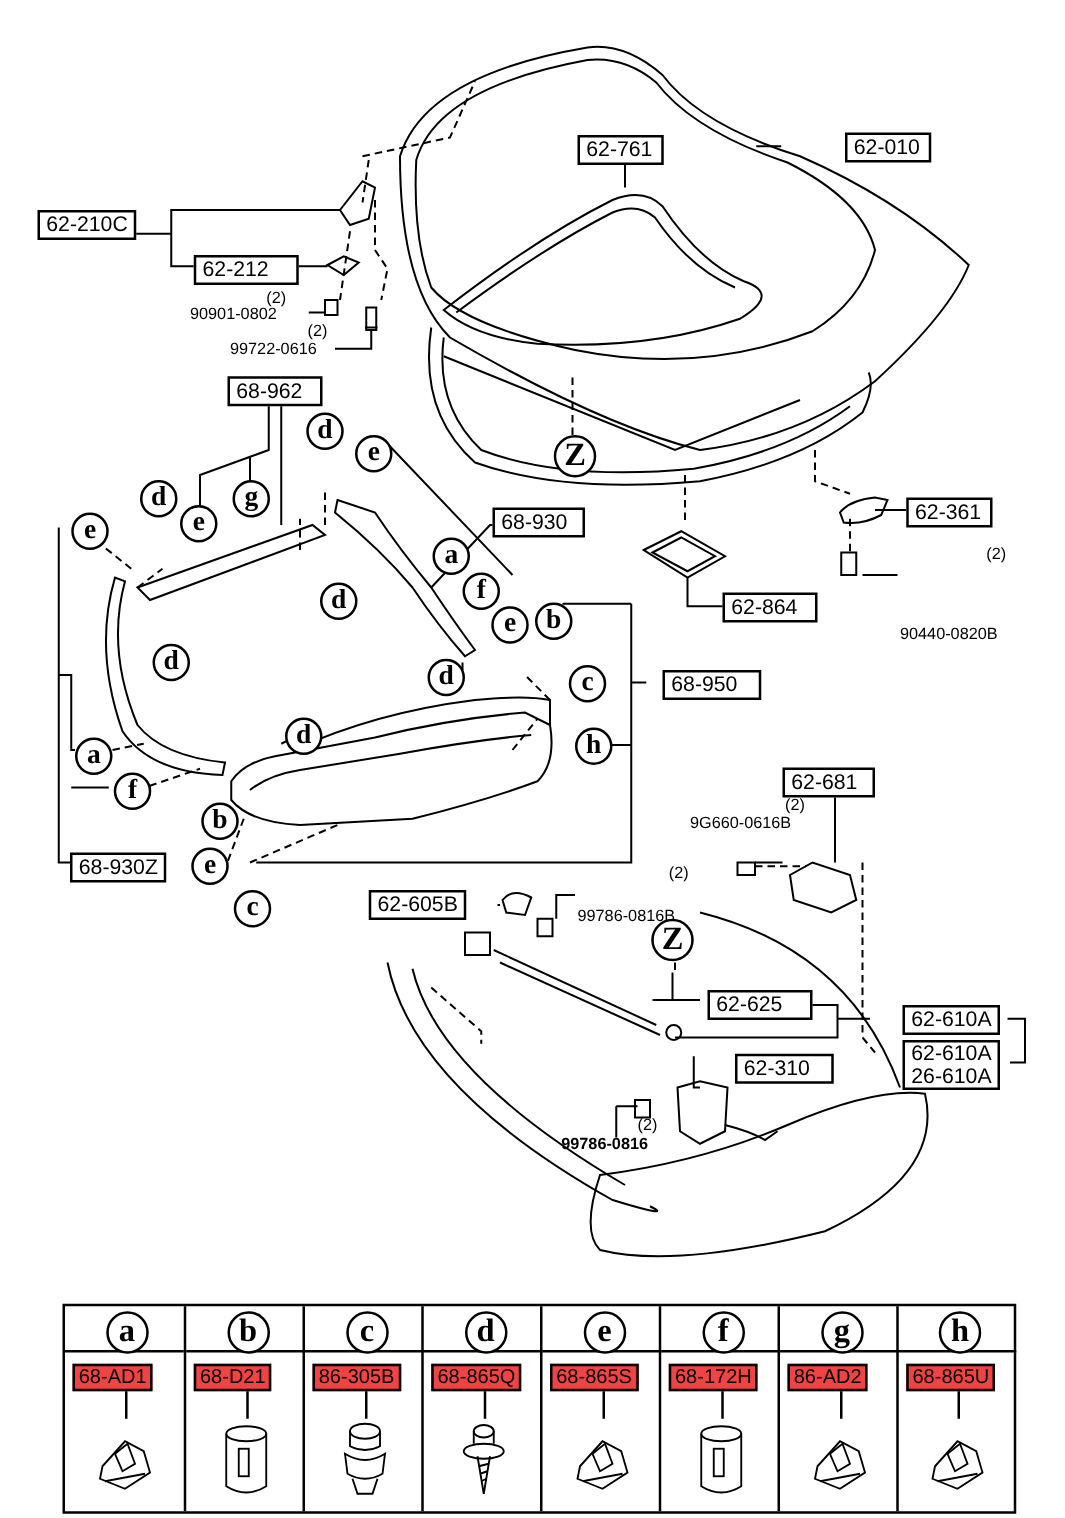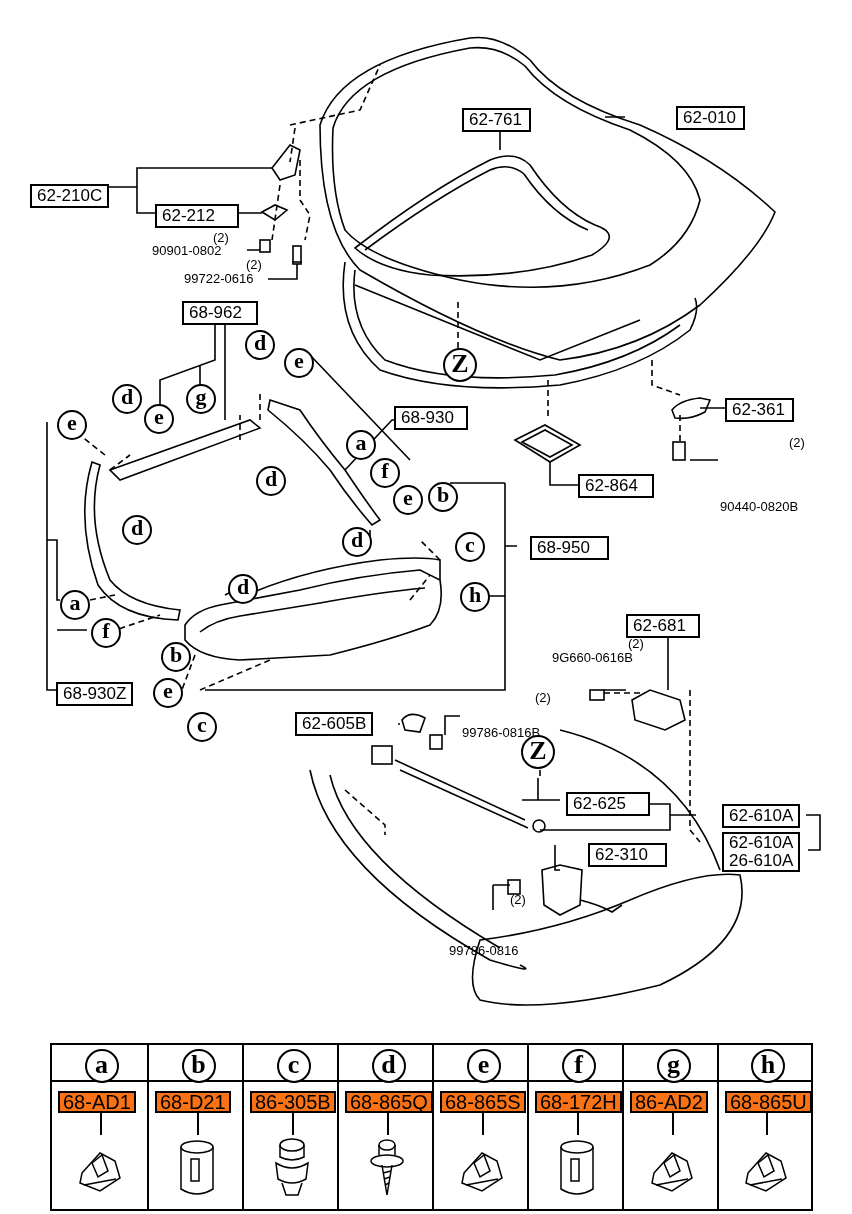--- a/index.html
+++ b/index.html
@@ -6,21 +6,21 @@
   body{width:852px;height:1214px;position:relative;overflow:hidden;font-family:"Liberation Sans",sans-serif;color:#000;}
   svg#art{position:absolute;left:0;top:0;}
   .lbl{position:absolute;border:2px solid #000;background:#fff;font-size:17px;line-height:20px;padding:0 5px;white-space:nowrap;font-weight:normal;}
   .txt{position:absolute;font-size:13px;line-height:14px;white-space:nowrap;}
   .circ{position:absolute;width:26px;height:26px;border:2px solid #000;border-radius:50%;background:#fff;text-align:center;font-family:"Liberation Serif",serif;font-weight:bold;font-size:22px;line-height:22px;}
   .circ.big{width:30px;height:30px;font-size:26px;line-height:28px;}
   .tbl{position:absolute;left:50px;top:1043px;width:759px;height:164px;border:2px solid #000;}
   .tcol{position:absolute;top:0;height:164px;border-left:2px solid #000;}
   .thead{position:absolute;left:0;right:0;top:0;height:35px;border-bottom:2px solid #000;}
   .thead .circ{left:50%;top:4px;margin-left:-15px;}
-  .tlbl{position:absolute;top:46px;left:6px;border:2px solid #000;font-size:20px;line-height:18px;padding:0 3px;background:#f97316;}
+  .tlbl{position:absolute;top:46px;left:6px;border:2px solid #000;font-size:16px;line-height:18px;padding:0 3px;background:#ef4444;}
   .tstem{position:absolute;top:68px;left:50%;height:22px;border-left:2px solid #000;}
   .ticon{position:absolute;top:88px;left:50%;margin-left:-30px;}
 </style>
 </head>
 <body>
 
 <svg id="art" width="852" height="1214" viewBox="0 0 852 1214">
   <g fill="none" stroke="#000" stroke-width="1.6">
 
     <path d="M320 125 Q340 60 470 38 Q500 34 530 60 Q560 100 640 125 Q720 160 775 212 Q760 250 700 305 Q640 350 560 360 Q480 340 360 270 Q320 230 320 125 Z"></path>
@@ -86,21 +86,21 @@
     <path d="M604 690 L626 690 M668 630 L668 690"></path>
     <path d="M400 724 L398 724 M445 735 L445 716 L460 716"></path>
     <path d="M493 885 L493 910 M493 885 L510 885"></path>
     <path d="M555 845 L555 870 L560 870"></path>
     <path d="M806 815 L820 815 L820 850 L808 850"></path>
     <path stroke-dasharray="6 4" d="M345 790 L385 825 L385 835 M540 770 L540 780 M604 693 L645 693"></path>
   </g>
   <g fill="none" stroke="#000" stroke-width="1.4"></g>
 </svg>
 
-<div class="lbl" style="left:30px;top:184px;">62-210C</div>
+<div class="lbl" style="left:30px;top:168px;">62-210C</div>
 <div class="lbl" style="left:155px;top:204px;width:70px;">62-212</div>
 <div class="txt" style="left:213px;top:231px;">(2)</div>
 <div class="txt" style="left:152px;top:244px;">90901-0802</div>
 <div class="txt" style="left:246px;top:258px;">(2)</div>
 <div class="txt" style="left:184px;top:272px;">99722-0616</div>
 <div class="lbl" style="left:462px;top:108px;width:55px;">62-761</div>
 <div class="lbl" style="left:676px;top:106px;width:55px;">62-010</div>
 <div class="lbl" style="left:182px;top:301px;width:62px;">68-962</div>
 <div class="lbl" style="left:394px;top:406px;width:60px;">68-930</div>
 <div class="lbl" style="left:725px;top:398px;width:55px;">62-361</div>
@@ -116,21 +116,21 @@
 <div class="txt" style="left:535px;top:691px;">(2)</div>
 <div class="txt" style="left:462px;top:706px;margin-top:20px;">99786-0816B</div>
 <div class="lbl" style="left:566px;top:792px;width:70px;">62-625</div>
 <div class="lbl" style="left:722px;top:804px;">62-610A</div>
 <div class="lbl" style="left:722px;top:832px;line-height:18px;">
   <div>62-610A</div>
   <div>26-610A</div>
 </div>
 <div class="lbl" style="left:588px;top:843px;width:65px;">62-310</div>
 <div class="txt" style="left:510px;top:893px;">(2)</div>
-<div class="txt" style="left:449px;top:944px;">99786-0816</div>
+<div class="txt" style="left:449px;top:908px;font-weight:bold;">99786-0816</div>
 
 <div class="circ big" style="left:443px;top:348px;">Z</div>
 <div class="circ big" style="left:521px;top:735px;">Z</div>
 <div class="circ" style="left:245px;top:330px;">d</div>
 <div class="circ" style="left:284px;top:348px;">e</div>
 <div class="circ" style="left:112px;top:384px;">d</div>
 <div class="circ" style="left:144px;top:404px;">e</div>
 <div class="circ" style="left:186px;top:384px;">g</div>
 <div class="circ" style="left:57px;top:410px;">e</div>
 <div class="circ" style="left:346px;top:430px;">a</div>

